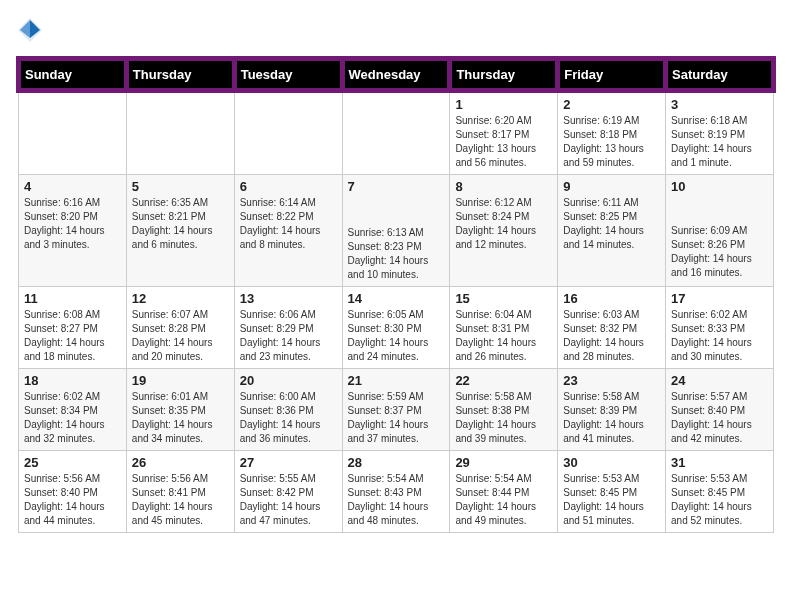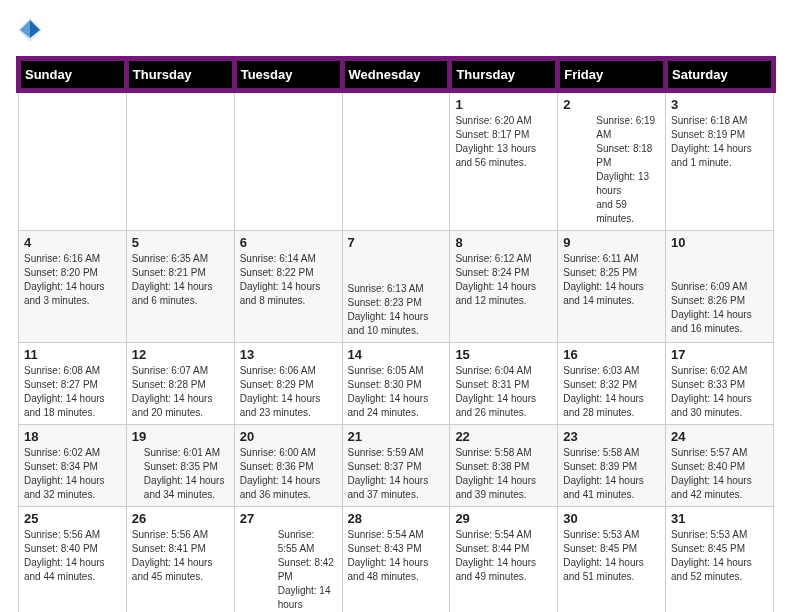--- a/index.html
+++ b/index.html
@@ -130,21 +130,21 @@
         <td class="empty"></td>
         <td>
           <span class="day-number">1</span>
           <div class="day-info" style="white-space: pre-line;">Sunrise: 6:20 AM
 Sunset: 8:17 PM
 Daylight: 13 hours
 and 56 minutes.</div>
         </td>
         <td>
           <span class="day-number">2</span>
-          <div class="day-info" style="white-space: pre-line; margin-left: 33px;">Sunrise: 6:19 AM
+          <div class="day-info" style="white-space: pre-line;">Sunrise: 6:19 AM
 Sunset: 8:18 PM
 Daylight: 13 hours
 and 59 minutes.</div>
         </td>
         <td>
           <span class="day-number">3</span>
           <div class="day-info" style="white-space: pre-line;">Sunrise: 6:18 AM
 Sunset: 8:19 PM
 Daylight: 14 hours
 and 1 minute.</div>
@@ -255,21 +255,21 @@
       <tr>
         <td>
           <span class="day-number">18</span>
           <div class="day-info" style="white-space: pre-line;">Sunrise: 6:02 AM
 Sunset: 8:34 PM
 Daylight: 14 hours
 and 32 minutes.</div>
         </td>
         <td>
           <span class="day-number">19</span>
-          <div class="day-info" style="white-space: pre-line; margin-left: 12px;">Sunrise: 6:01 AM
+          <div class="day-info" style="white-space: pre-line;">Sunrise: 6:01 AM
 Sunset: 8:35 PM
 Daylight: 14 hours
 and 34 minutes.</div>
         </td>
         <td>
           <span class="day-number">20</span>
           <div class="day-info" style="white-space: pre-line;">Sunrise: 6:00 AM
 Sunset: 8:36 PM
 Daylight: 14 hours
 and 36 minutes.</div>
@@ -313,21 +313,21 @@
         </td>
         <td>
           <span class="day-number">26</span>
           <div class="day-info" style="white-space: pre-line;">Sunrise: 5:56 AM
 Sunset: 8:41 PM
 Daylight: 14 hours
 and 45 minutes.</div>
         </td>
         <td>
           <span class="day-number">27</span>
-          <div class="day-info" style="white-space: pre-line; margin-left: 38px;">Sunrise: 5:55 AM
+          <div class="day-info" style="white-space: pre-line;">Sunrise: 5:55 AM
 Sunset: 8:42 PM
 Daylight: 14 hours
 and 47 minutes.</div>
         </td>
         <td>
           <span class="day-number">28</span>
           <div class="day-info" style="white-space: pre-line;">Sunrise: 5:54 AM
 Sunset: 8:43 PM
 Daylight: 14 hours
 and 48 minutes.</div>

